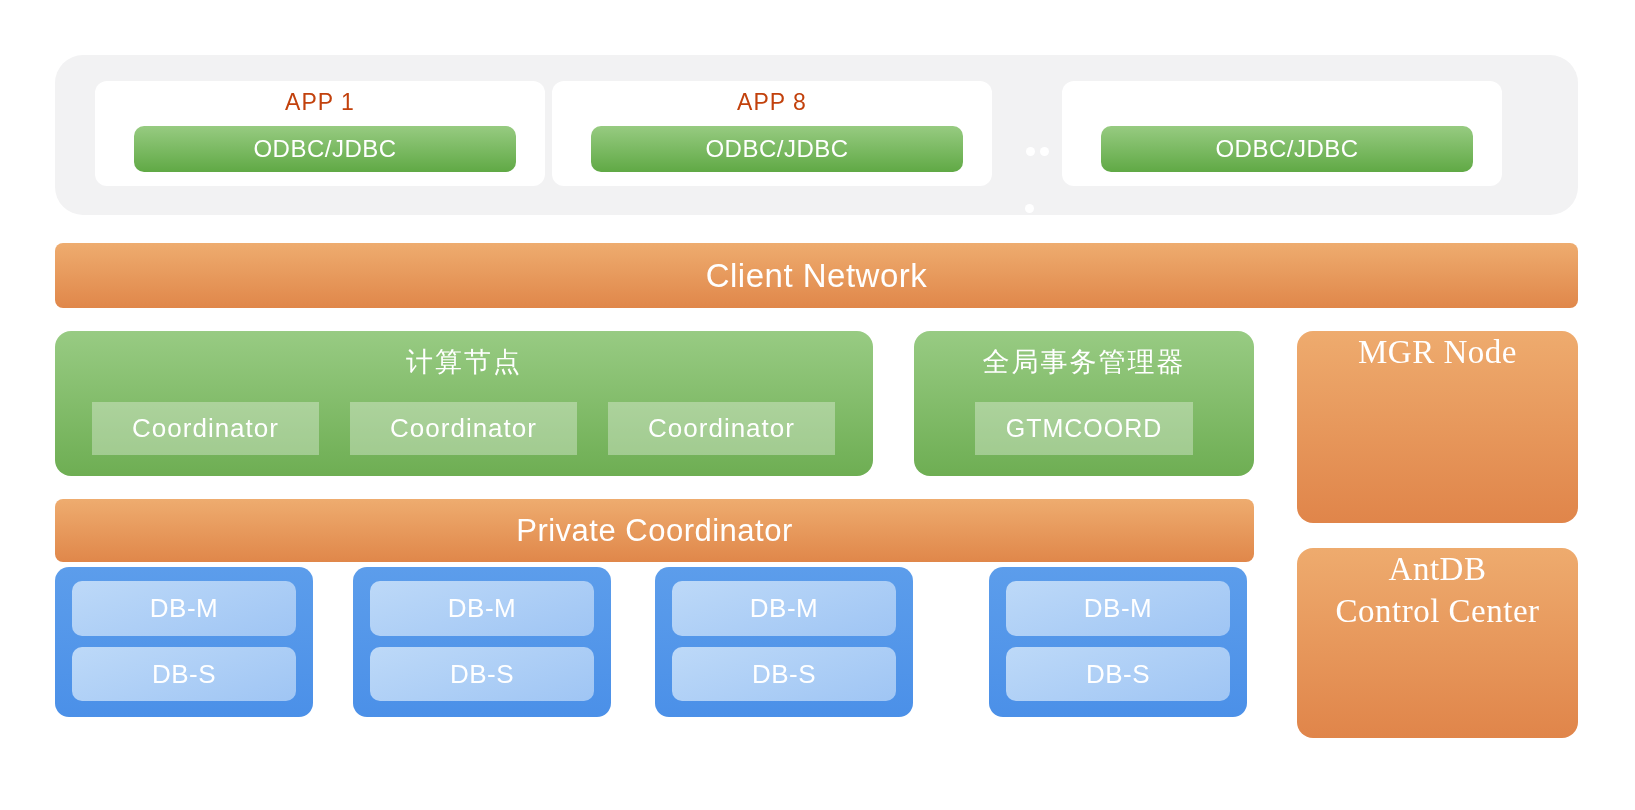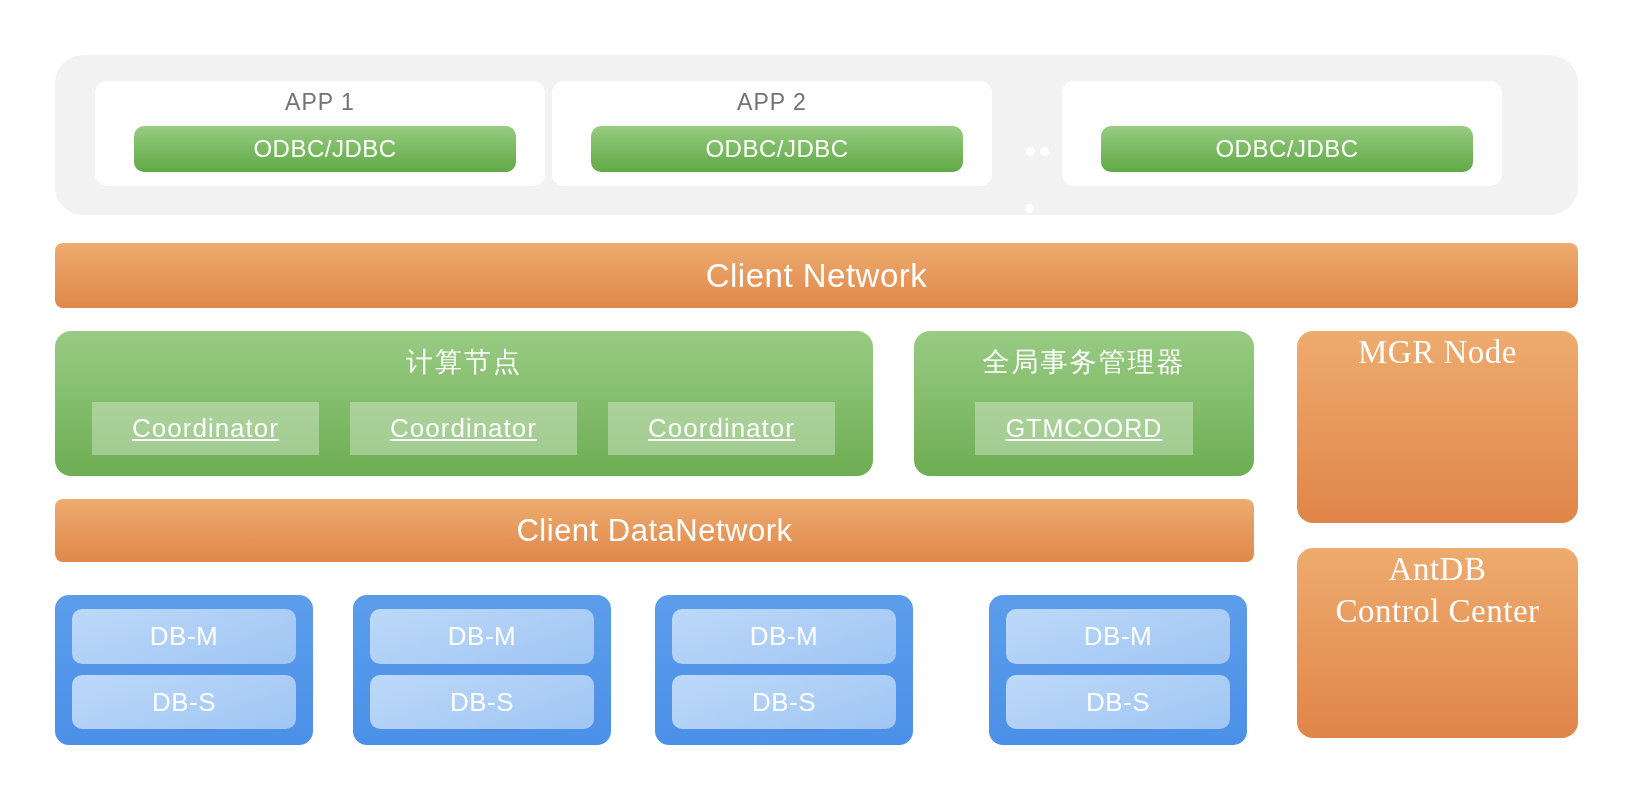--- a/index.html
+++ b/index.html
@@ -28,21 +28,21 @@
     border-radius: 12px;
   }
   .app-card-1 { left: 40px;  width: 450px; }
   .app-card-2 { left: 497px; width: 440px; }
   .app-card-n { left: 1007px; width: 440px; }
   .app-title {
     position: absolute;
     left: 0; right: 0; top: 8px;
     text-align: center;
     font-size: 23px;
-    color: #737373;
+    color: #c2410c;
     letter-spacing: 1px;
   }
   .odbc-btn {
     position: absolute;
     left: 29px; right: 29px;
     top: 45px; height: 46px;
     border-radius: 10px;
     background: linear-gradient(180deg, #97cb81 0%, #60a945 100%);
     color: #ffffff;
     font-size: 24px;
@@ -85,21 +85,20 @@
   }
   .glass-btn {
     position: absolute;
     top: 71px; height: 53px;
     background: rgba(255,255,255,0.33);
     border-radius: 0;
     color: #ffffff;
     font-size: 26px;
     display: flex; align-items: center; justify-content: center;
     letter-spacing: 1px;
-    text-decoration: underline;
   }
   .coord-1 { left: 37px;  width: 227px; }
   .coord-2 { left: 295px; width: 227px; }
   .coord-3 { left: 553px; width: 227px; }
   .gtm-btn { left: 61px;  width: 218px; font-size: 25px; }
 
   
   .box-orange {
     background: linear-gradient(180deg, #eeab6e 0%, #e0854a 100%);
     border-radius: 16px;
@@ -110,21 +109,21 @@
     letter-spacing: 0.5px;
     line-height: 42px;
     font-family: Liberation Serif, serif;
   }
   .mgr-box   { left: 1297px; top: 331px; width: 281px; height: 192px; }
   .antdb-box { left: 1297px; top: 548px; width: 281px; height: 190px; }
 
   
   .db-group {
     position: absolute;
-    top: 595px;
+    top: 567px;
     width: 258px; height: 150px;
     background: linear-gradient(180deg, #5c9deb 0%, #4b90e8 100%);
     border-radius: 14px;
   }
   .db-g1 { left: 55px; }
   .db-g2 { left: 353px; }
   .db-g3 { left: 655px; }
   .db-g4 { left: 989px; }
   .db-item {
     position: absolute;
@@ -143,21 +142,21 @@
 <body>
 
 <div class="canvas">
 
   <div class="abs app-tier">
     <div class="app-card app-card-1">
       <div class="app-title">APP 1</div>
       <div class="odbc-btn">ODBC/JDBC</div>
     </div>
     <div class="app-card app-card-2">
-      <div class="app-title">APP 2</div>
+      <div class="app-title">APP 8</div>
       <div class="odbc-btn">ODBC/JDBC</div>
     </div>
     <div class="app-card app-card-n">
       <div class="odbc-btn">ODBC/JDBC</div>
     </div>
     <div class="dot" style="left: 971px; top: 92px;"></div>
     <div class="dot" style="left: 985px; top: 92px;"></div>
     <div class="dot" style="left: 970px; top: 149px;"></div>
   </div>
 
@@ -175,21 +174,21 @@
   <div class="abs box-green gtm-box">
     <div class="green-title">全局事务管理器</div>
     <div class="glass-btn gtm-btn">GTMCOORD</div>
   </div>
 
   <div class="abs box-orange mgr-box">
     <span>MGR Node</span>
   </div>
 
   <div class="abs net-bar private-net">
-    <span>Client DataNetwork</span>
+    <span>Private Coordinator</span>
   </div>
 
   <div class="abs box-orange antdb-box">
     <span>
       <span>AntDB</span><br>
       <span>Control Center</span>
     </span>
   </div>
 
   <div class="db-group db-g1">

